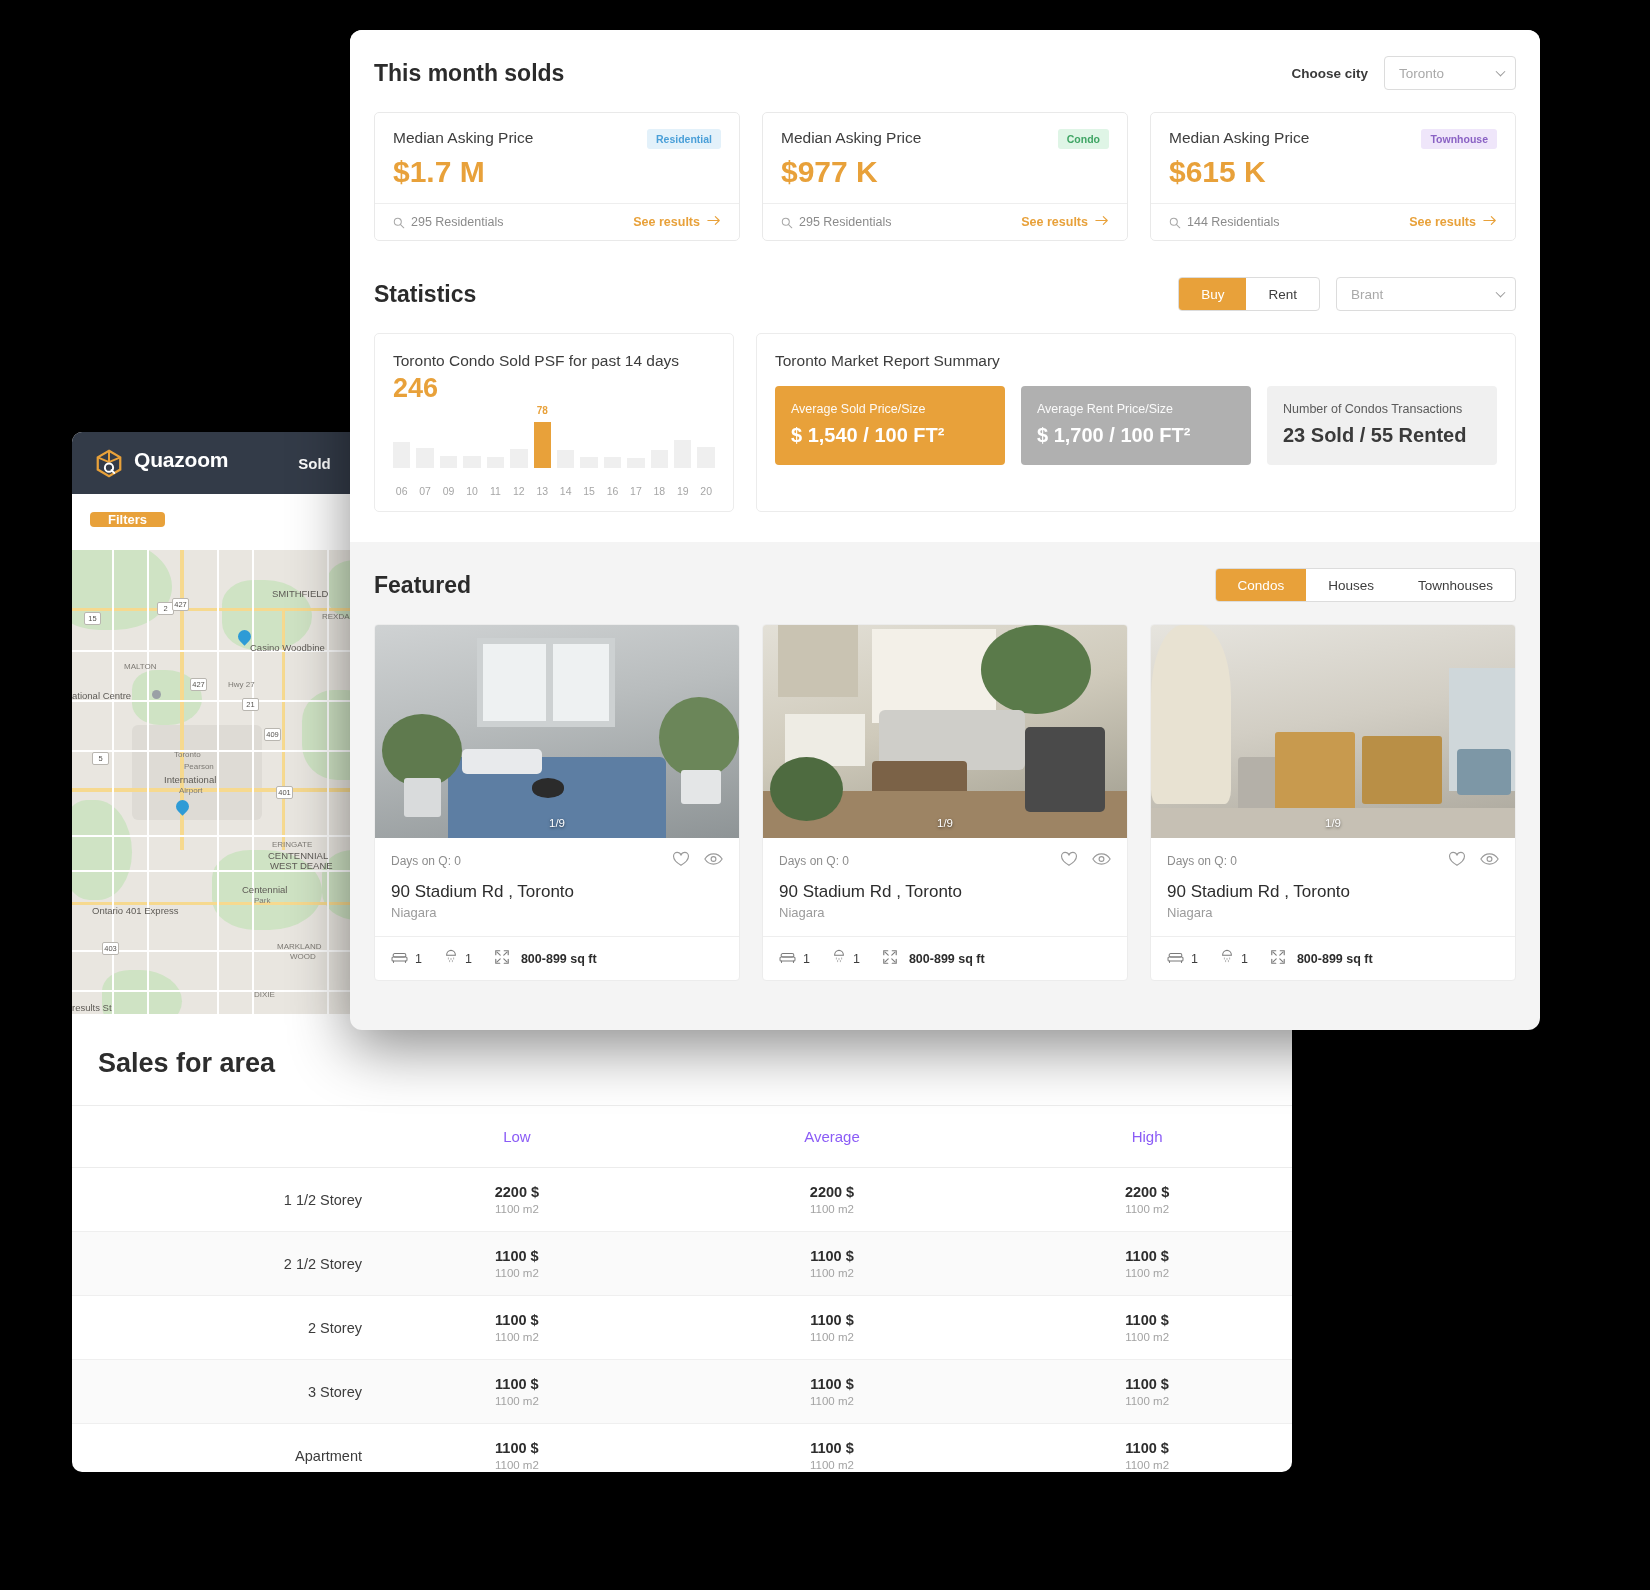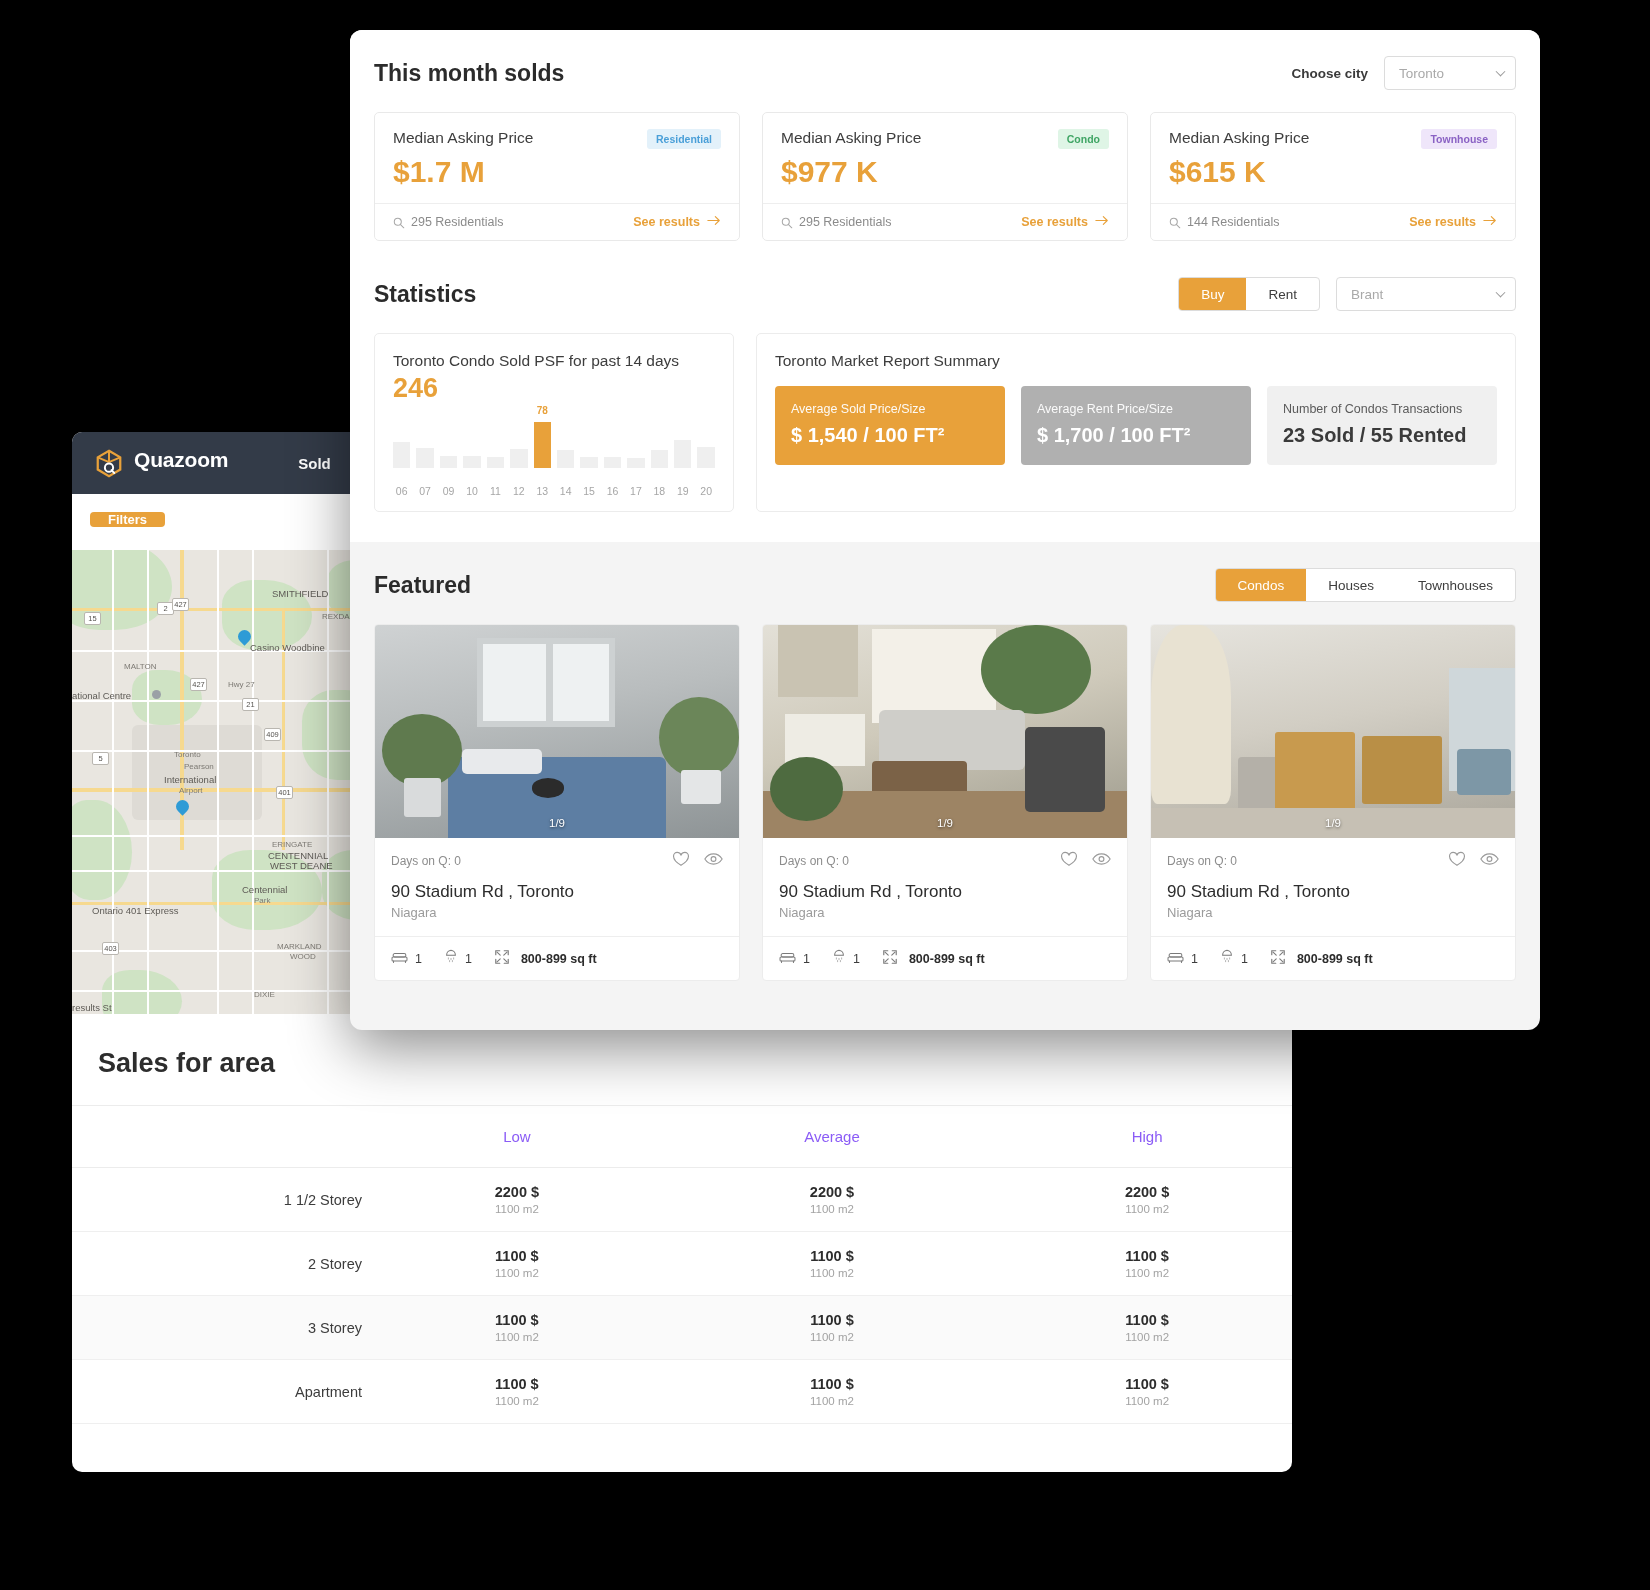--- a/index.html
+++ b/index.html
@@ -329,20 +329,35 @@
               </td>
               <td>
                 <div class="cell-main">2200 $</div>
                 <div class="cell-sub">1100 m2</div>
               </td>
               <td>
                 <div class="cell-main">2200 $</div>
                 <div class="cell-sub">1100 m2</div>
               </td>
             </tr>
+            <tr class="alt">
+              <td class="rowhead">2 1/2 Storey</td>
+              <td>
+                <div class="cell-main">1100 $</div>
+                <div class="cell-sub">1100 m2</div>
+              </td>
+              <td>
+                <div class="cell-main">1100 $</div>
+                <div class="cell-sub">1100 m2</div>
+              </td>
+              <td>
+                <div class="cell-main">1100 $</div>
+                <div class="cell-sub">1100 m2</div>
+              </td>
+            </tr>
             <tr>
               <td class="rowhead">2 Storey</td>
               <td>
                 <div class="cell-main">1100 $</div>
                 <div class="cell-sub">1100 m2</div>
               </td>
               <td>
                 <div class="cell-main">1100 $</div>
                 <div class="cell-sub">1100 m2</div>
               </td>

